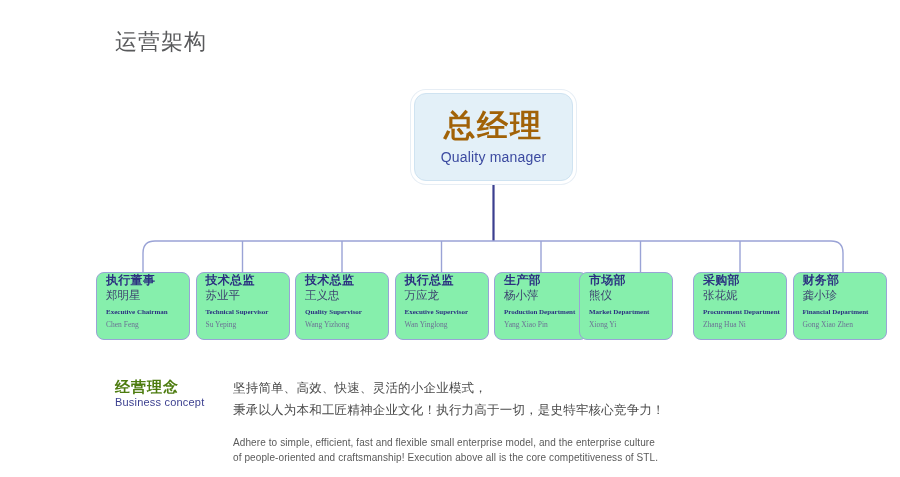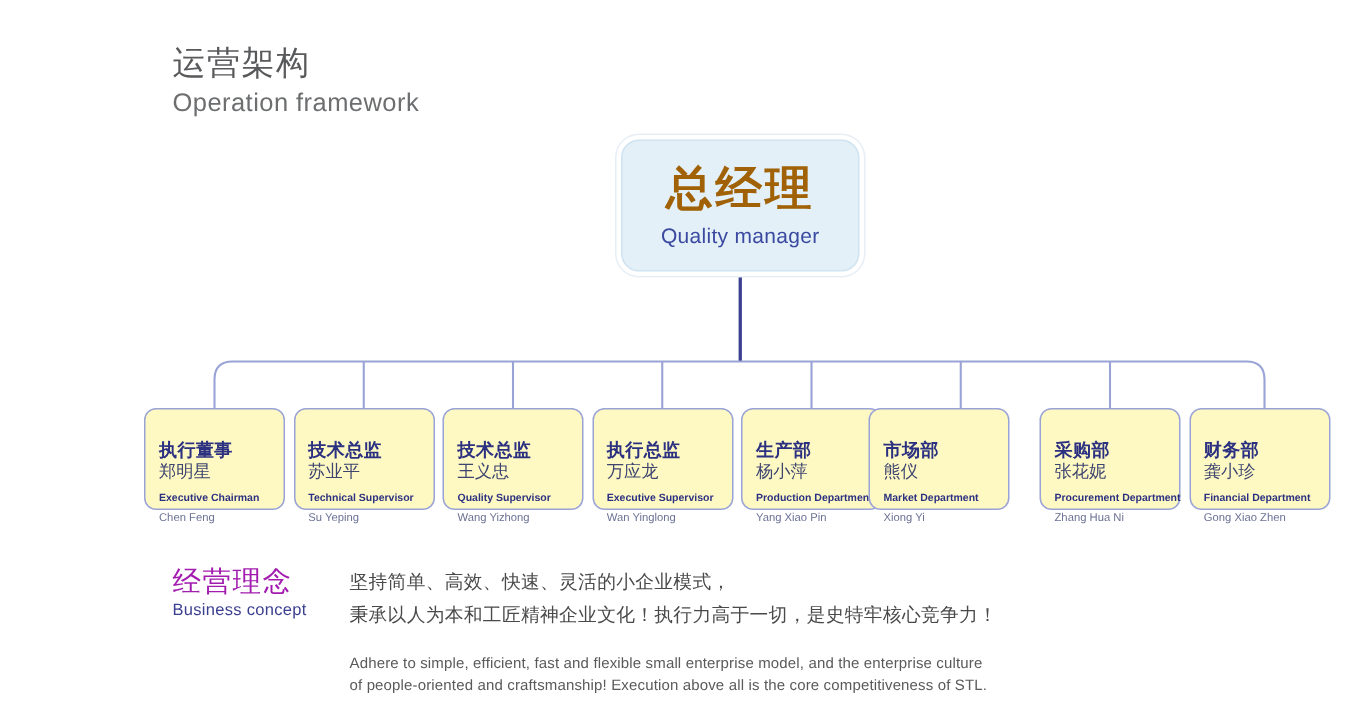--- a/index.html
+++ b/index.html
@@ -92,24 +92,25 @@
     left: 55px;
     top: 272px;
     width: 794px;
     height: 68px;
   }
   .dept-box {
     position: absolute;
     top: 0;
     width: 94px;
     height: 68px;
-    background: #fef9c3;
+    background: #86efac;
     border: 1px solid #9aa3d6;
     border-radius: 8px;
-    padding: 20px 8px 5px 9px;
+    padding: 0 8px 5px 9px;
+    font-family: Liberation Serif, serif;
   }
   .dept-box .d-title {
     font-size: 12px;
     font-weight: 700;
     color: #2b3180;
     line-height: 1.2;
     letter-spacing: 0.3px;
     white-space: nowrap;
   }
   .dept-box .d-name {
@@ -142,23 +143,23 @@
     top: 378px;
     width: 790px;
   }
   #concept-label {
     position: absolute;
     left: 0;
     top: 0;
     width: 115px;
   }
   #concept-label .zh {
-    font-size: 19px;
-    font-weight: 400;
-    color: #a21caf;
+    font-size: 15px;
+    font-weight: 700;
+    color: #4d7c0f;
     letter-spacing: 1px;
     line-height: 1.15;
   }
   #concept-label .en {
     font-size: 11px;
     color: #3b3f8f;
     letter-spacing: 0.2px;
     line-height: 1.2;
     margin-top: 1px;
   }
@@ -186,21 +187,20 @@
     white-space: nowrap;
   }
 </style>
 </head>
 <body>
 
 <div id="page">
 
   <div id="header">
     <div class="zh">运营架构</div>
-    <div class="en">Operation framework</div>
   </div>
 
   <svg id="connectors" viewBox="0 0 900 477" xmlns="http://www.w3.org/2000/svg">
 
     <path d="M452.5,182 L452.5,241" stroke="#3b3f8f" stroke-width="2.2" fill="none"></path>
 
     <path d="M102,272 L102,253 Q102,241 114,241 L790,241 Q802,241 802,253 L802,272" stroke="#9aa3d6" stroke-width="1.4" fill="none"></path>
 
     <path d="M201.5,241 L201.5,272" stroke="#9aa3d6" stroke-width="1.4" fill="none"></path>
     <path d="M301,241 L301,272" stroke="#9aa3d6" stroke-width="1.4" fill="none"></path>

